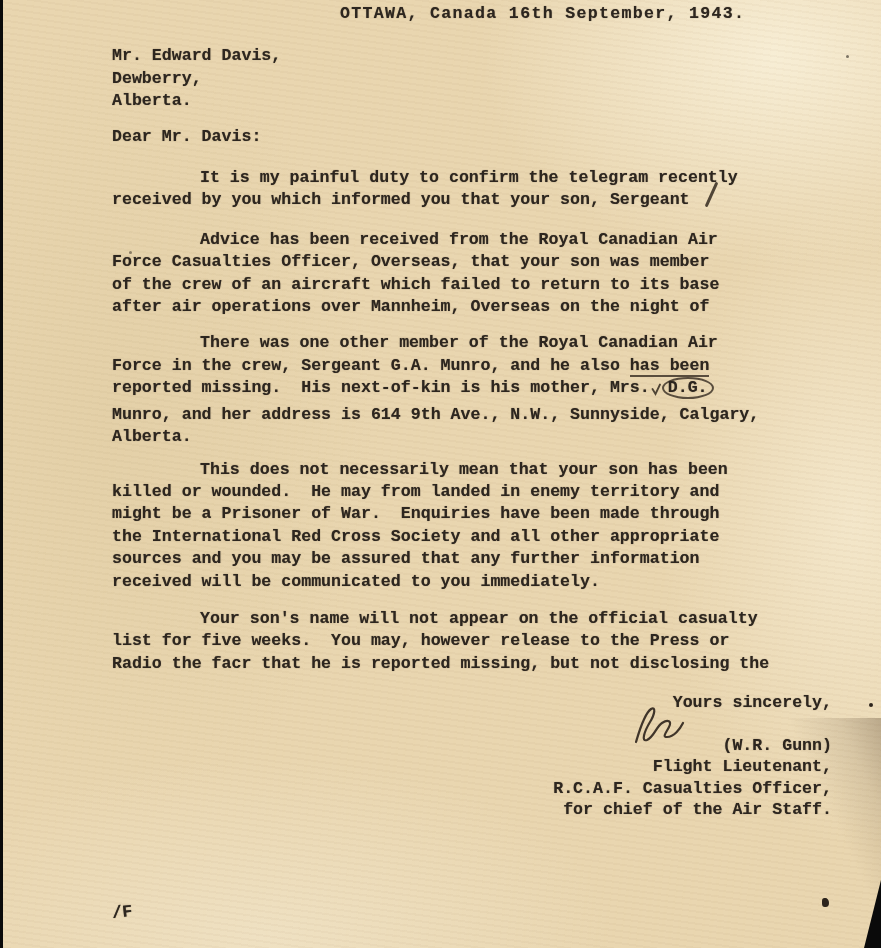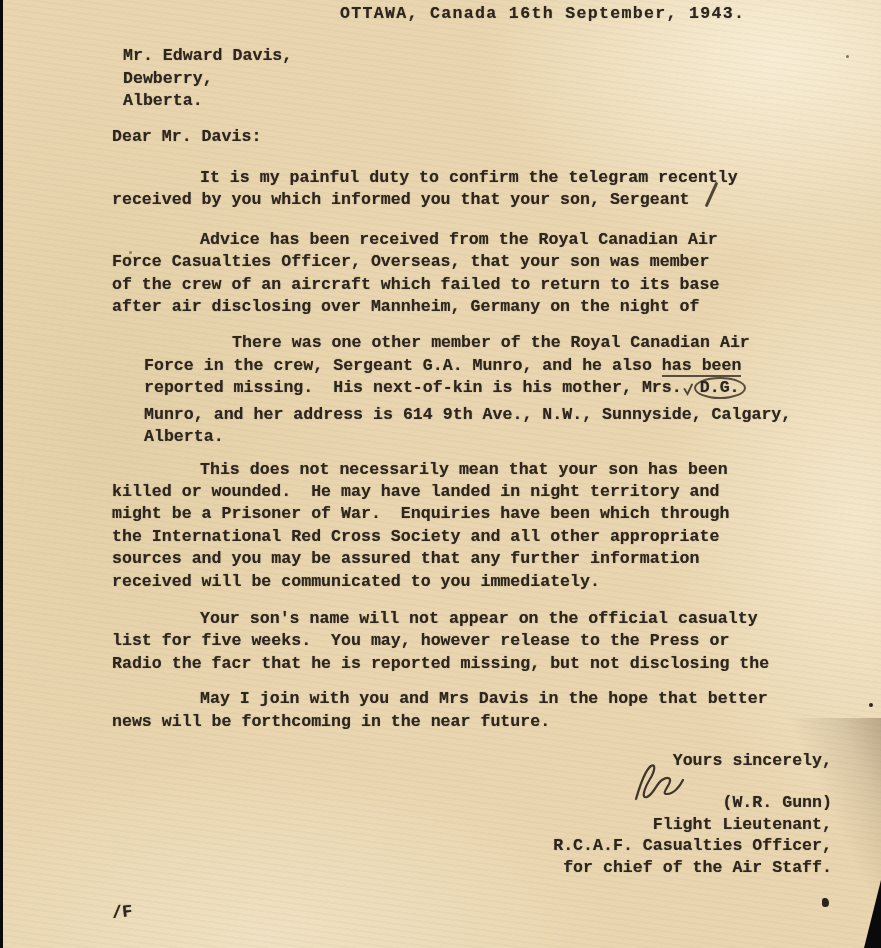--- a/index.html
+++ b/index.html
@@ -33,25 +33,25 @@
   }
   .speck{position:absolute;background:#2c241c;border-radius:50%;}
   .letter{
     position:absolute;left:112px;top:0;width:730px;
     color:#2d261f;font-size:16.6px;line-height:22.4px;font-weight:700;
     text-shadow:0 0 1px rgba(45,36,28,.55);
   }
   .ln{white-space:pre;position:relative;}
   .indent{padding-left:88px;}
   .dateline{margin:3px 0 0 228px;letter-spacing:1.3px;white-space:pre;}
-  .address{margin-top:20px;margin-left:11px;}
+  .address{margin-top:20px;}
   .salutation{margin-top:13px;}
   .para-1{margin-top:19px;}
   .para-2{margin-top:17px;}
-  .para-3{margin-top:14px;margin-left:32px;}
+  .para-3{margin-top:14px;}
   .para-4{margin-top:10px;}
   .para-5{margin-top:15px;}
   .para-6{margin-top:13px;}
   .hand-slash{
     position:absolute;width:3px;height:27px;border-radius:2px;
     background:rgba(52,42,32,.85);transform:rotate(24deg);
   }
   .underlined{border-bottom:2px solid rgba(52,42,32,.8);}
   .circled{
     display:inline-block;border:2px solid rgba(52,42,32,.8);border-radius:50%;
@@ -96,52 +96,48 @@
 
       <div class="para-1">
         <div class="ln indent">It is my painful duty to confirm the telegram recently</div>
         <div class="ln"><span>received by you which informed you that your son, Sergeant</span><span class="hand-slash" style="left:598px;top:-8px;"></span></div>
       </div>
 
       <div class="para-2">
         <div class="ln indent">Advice has been received from the Royal Canadian Air</div>
         <div class="ln">Force Casualties Officer, Overseas, that your son was member</div>
         <div class="ln">of the crew of an aircraft which failed to return to its base</div>
-        <div class="ln">after air disclosing over Mannheim, Germany on the night of</div>
+        <div class="ln">after air operations over Mannheim, Overseas on the night of</div>
       </div>
 
       <div class="para-3">
         <div class="ln indent">There was one other member of the Royal Canadian Air</div>
         <div class="ln"><span>Force in the crew, Sergeant G.A. Munro, and he also </span><span class="underlined">has been</span></div>
         <div class="ln"><span>reported missing.  His next-of-kin is his mother, Mrs.</span><span class="check-annotation"><svg width="10" height="13" viewBox="0 0 10 13">
                 <path d="M1.5 6 L4.5 11 L9 1.5" fill="none" stroke="rgba(52,42,32,.85)" stroke-width="1.8" stroke-linecap="round"></path>
               </svg></span><span class="circled">D.G.</span></div>
         <div class="ln">Munro, and her address is 614 9th Ave., N.W., Sunnyside, Calgary,</div>
         <div class="ln">Alberta.</div>
       </div>
 
       <div class="para-4">
         <div class="ln indent">This does not necessarily mean that your son has been</div>
-        <div class="ln">killed or wounded.  He may have landed in night territory and</div>
-        <div class="ln">might be a Prisoner of War.  Enquiries have been which through</div>
+        <div class="ln">killed or wounded.  He may from landed in enemy territory and</div>
+        <div class="ln">might be a Prisoner of War.  Enquiries have been made through</div>
         <div class="ln">the International Red Cross Society and all other appropriate</div>
         <div class="ln">sources and you may be assured that any further information</div>
         <div class="ln">received will be communicated to you immediately.</div>
       </div>
 
       <div class="para-5">
         <div class="ln indent">Your son's name will not appear on the official casualty</div>
         <div class="ln">list for five weeks.  You may, however release to the Press or</div>
         <div class="ln">Radio the facr that he is reported missing, but not disclosing the</div>
       </div>
 
-      <div class="para-6">
-        <div class="ln indent">May I join with you and Mrs Davis in the hope that better</div>
-        <div class="ln">news will be forthcoming in the near future.</div>
-      </div>
 
       <div class="closing">
         <div class="ln">Yours sincerely,</div>
         <div class="sig-row">
           <span class="signature-scrawl">
             <svg width="72" height="42" viewBox="0 0 72 42">
               <path d="M12 38 C15 28 20 10 27 5 C32 2 31 10 26 18 C20 28 17 38 23 36 C30 33 32 23 38 19 C44 15 48 17 45 23 C42 29 38 33 43 33 C50 33 56 25 59 19" fill="none" stroke="rgba(45,36,28,.9)" stroke-width="2.2" stroke-linecap="round"></path>
             </svg>
           </span>
         </div>

